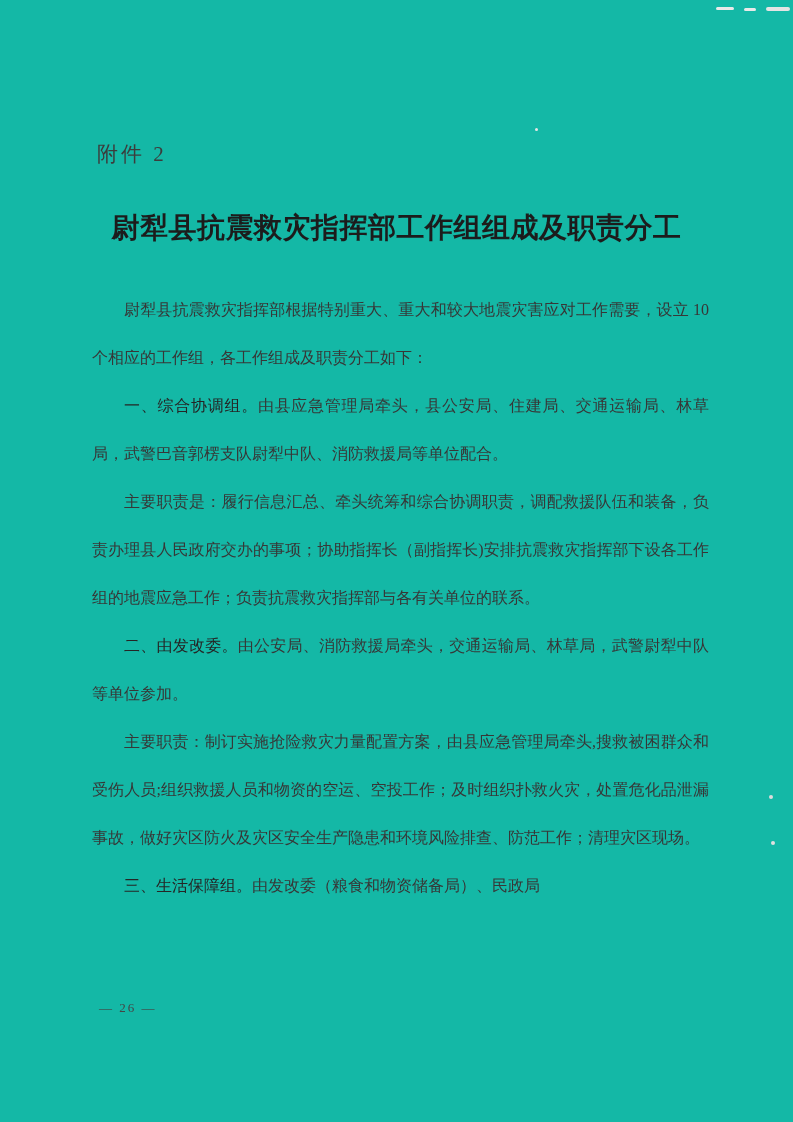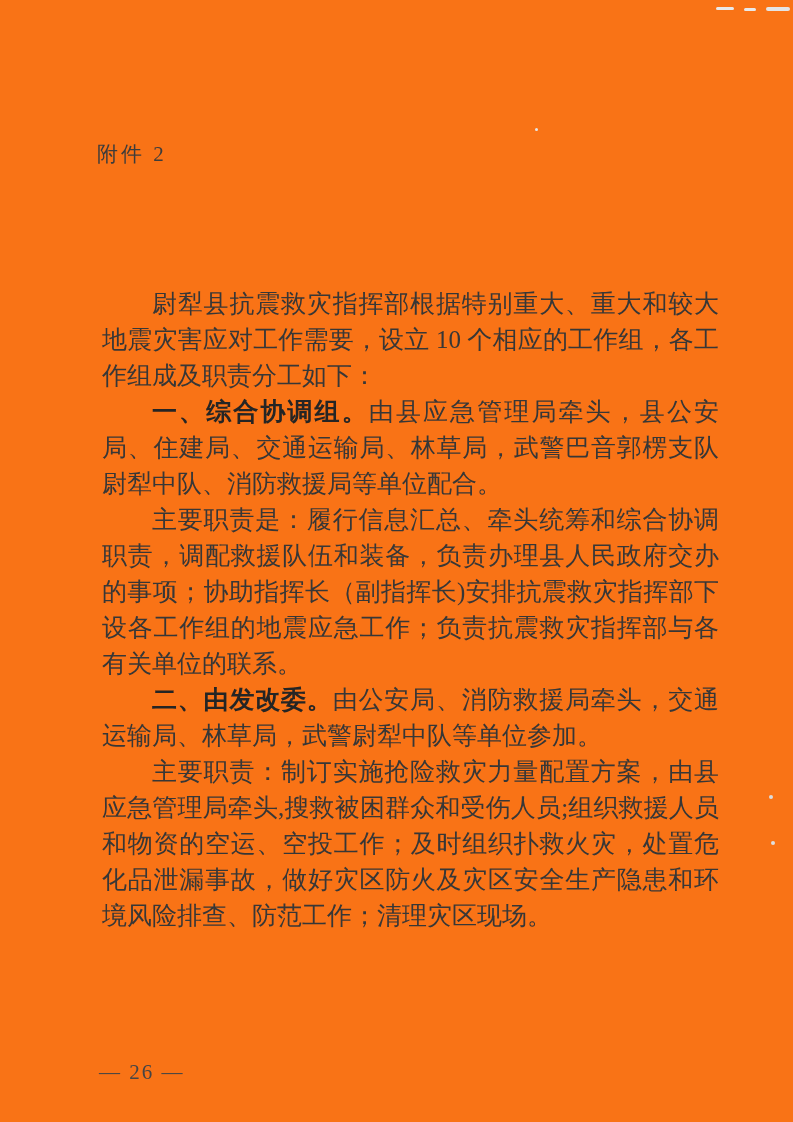--- a/index.html
+++ b/index.html
@@ -4,21 +4,21 @@
 <style>
   html, body {
     margin: 0;
     padding: 0;
     background: #ffffff;
   }
   .page {
     position: relative;
     width: 793px;
     height: 1122px;
-    background: #f97316;
+    background: #14b8a6;
     overflow: hidden;
     font-family: "Liberation Serif", serif;
   }
   .attachment-label {
     position: absolute;
     left: 97px;
     top: 140px;
     font-size: 21px;
     color: #3c3c3c;
     letter-spacing: 3px;
@@ -30,42 +30,42 @@
     top: 209px;
     margin: 0;
     text-align: center;
     font-size: 28px;
     font-weight: 700;
     color: #1c1c1c;
     letter-spacing: 0.5px;
   }
   .doc-body {
     position: absolute;
-    left: 102px;
+    left: 92px;
     top: 286px;
     width: 617px;
-    font-size: 25px;
-    line-height: 36px;
+    font-size: 16px;
+    line-height: 48px;
     color: #373737;
     text-align: justify;
     text-justify: inter-ideograph;
   }
   .doc-body p {
     margin: 0;
     text-indent: 2em;
   }
   .para-lead {
-    font-weight: 700;
+    font-weight: 400;
     color: #252525;
   }
   .page-number {
     position: absolute;
     left: 99px;
-    top: 1060px;
-    font-size: 21px;
+    top: 1000px;
+    font-size: 13px;
     color: #454545;
     letter-spacing: 2px;
   }
   
   .artifact {
     position: absolute;
     background: #e9e9e9;
     border-radius: 2px;
   }
   .a1 { left: 716px; top: 7px;  width: 18px; height: 3px; }
@@ -75,32 +75,34 @@
   .a5 { left: 769px; top: 795px; width: 4px;  height: 4px; background:#dcdcdc; }
   .a6 { left: 771px; top: 841px; width: 4px;  height: 4px; background:#e0e0e0; }
 </style>
 </head>
 <body>
 
 <div class="page">
 
   <div class="attachment-label">附件 2</div>
 
+  <h1 class="doc-title">尉犁县抗震救灾指挥部工作组组成及职责分工</h1>
 
   <div class="doc-body">
     <p><span class="para-lead"></span><span>尉犁县抗震救灾指挥部根据特别重大、重大和较大地震灾害应对工作需要，设立 10 个相应的工作组，各工作组成及职责分工如下：</span></p>
 
     <p><span class="para-lead">一、综合协调组。</span><span>由县应急管理局牵头，县公安局、住建局、交通运输局、林草局，武警巴音郭楞支队尉犁中队、消防救援局等单位配合。</span></p>
 
     <p><span class="para-lead"></span><span>主要职责是：履行信息汇总、牵头统筹和综合协调职责，调配救援队伍和装备，负责办理县人民政府交办的事项；协助指挥长（副指挥长)安排抗震救灾指挥部下设各工作组的地震应急工作；负责抗震救灾指挥部与各有关单位的联系。</span></p>
 
     <p><span class="para-lead">二、由发改委。</span><span>由公安局、消防救援局牵头，交通运输局、林草局，武警尉犁中队等单位参加。</span></p>
 
     <p><span class="para-lead"></span><span>主要职责：制订实施抢险救灾力量配置方案，由县应急管理局牵头,搜救被困群众和受伤人员;组织救援人员和物资的空运、空投工作；及时组织扑救火灾，处置危化品泄漏事故，做好灾区防火及灾区安全生产隐患和环境风险排查、防范工作；清理灾区现场。</span></p>
 
+    <p><span class="para-lead">三、生活保障组。</span><span>由发改委（粮食和物资储备局）、民政局</span></p>
   </div>
 
   <div class="page-number">— 26 —</div>
 
   <div class="artifact a1"></div>
   <div class="artifact a2"></div>
   <div class="artifact a3"></div>
   <div class="artifact a4"></div>
   <div class="artifact a5"></div>
   <div class="artifact a6"></div>

